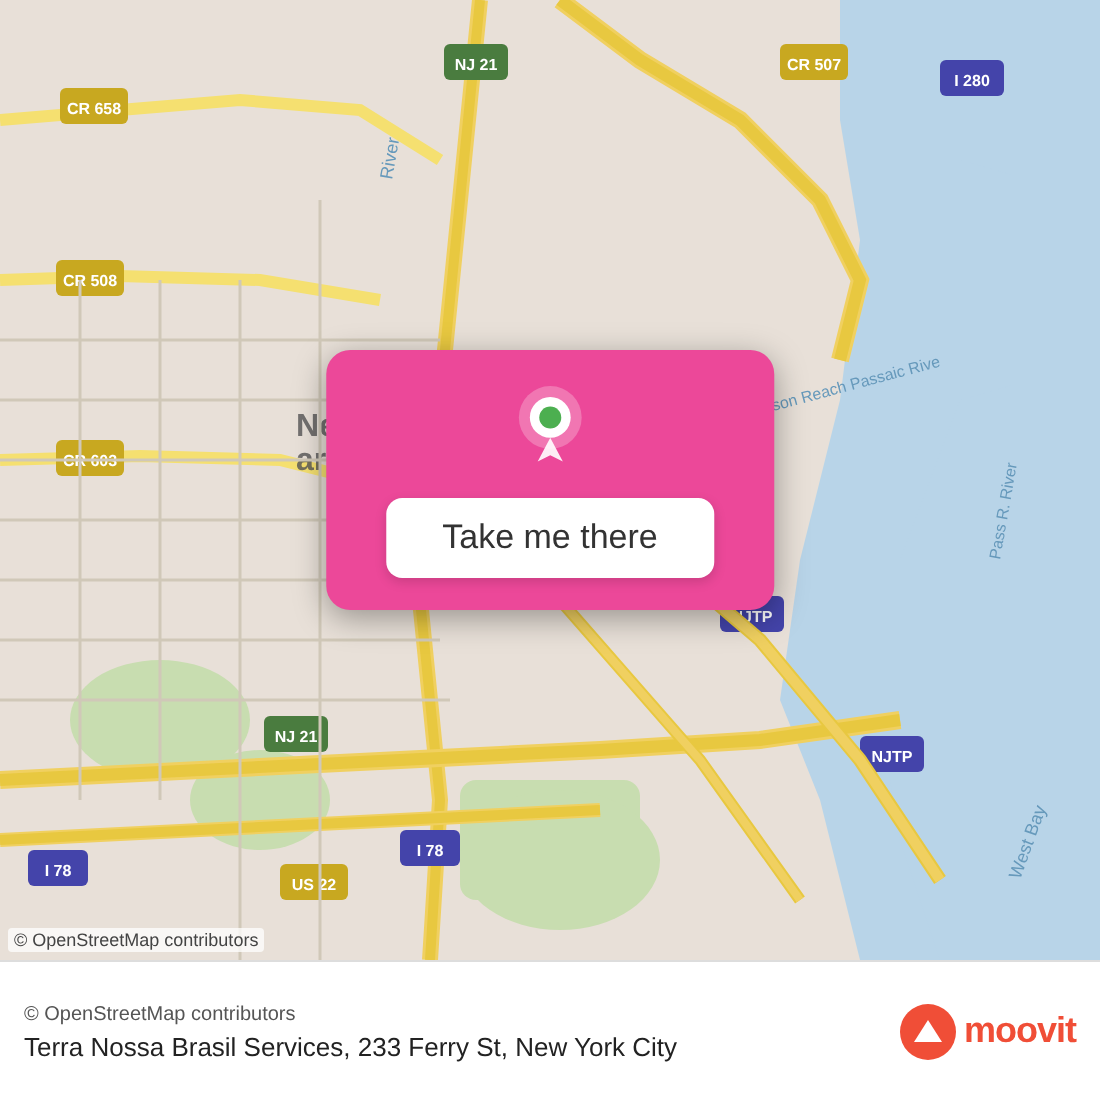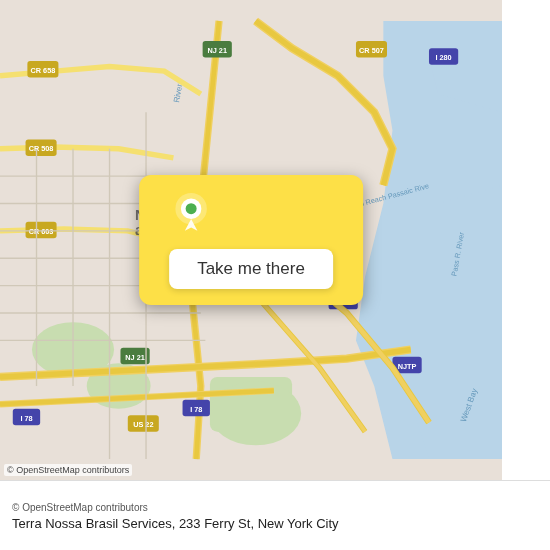--- a/index.html
+++ b/index.html
@@ -6,21 +6,21 @@
 
     body {
       width: 550px;
       height: 550px;
       overflow: hidden;
       font-family: Arial, sans-serif;
       position: relative;
     }
 
     #map-container {
-      width: 502px;
+      width: 550px;
       height: 480px;
       position: relative;
       overflow: hidden;
       background-color: #e8e0d8;
       text-decoration: underline;
     }
 
     
     .map-bg {
       width: 100%;
@@ -97,25 +97,26 @@
       left: 50%;
       transform: translate(-50%, -50%);
       display: flex;
       flex-direction: column;
       align-items: center;
       gap: 0;
     }
 
     
     #green-card {
-      background: #fde047;
+      background: #ec4899;
       border-radius: 12px;
       padding: 18px 30px 16px 30px;
       display: flex;
       flex-direction: column;
+      align-items: center;
       gap: 12px;
       box-shadow: 0 4px 16px rgba(0,0,0,0.35);
     }
 
     .pin-icon {
       width: 44px;
       height: 44px;
     }
 
     #cta-button {
@@ -267,13 +268,21 @@
   </div>
 </div>
 
 <div id="info-bar">
   <div id="info-left">
     <div>
       <div id="copyright-text">© OpenStreetMap contributors</div>
       <div id="address-text">Terra Nossa Brasil Services, 233 Ferry St, New York City</div>
     </div>
   </div>
+  <div id="moovit-logo">
+    <div class="moovit-icon">
+      <svg viewBox="0 0 18 18" xmlns="http://www.w3.org/2000/svg">
+        <polygon points="9,3 16,14 2,14" fill="white"></polygon>
+      </svg>
+    </div>
+    <span class="moovit-text">moovit</span>
+  </div>
 </div>
 
 </body></html>

